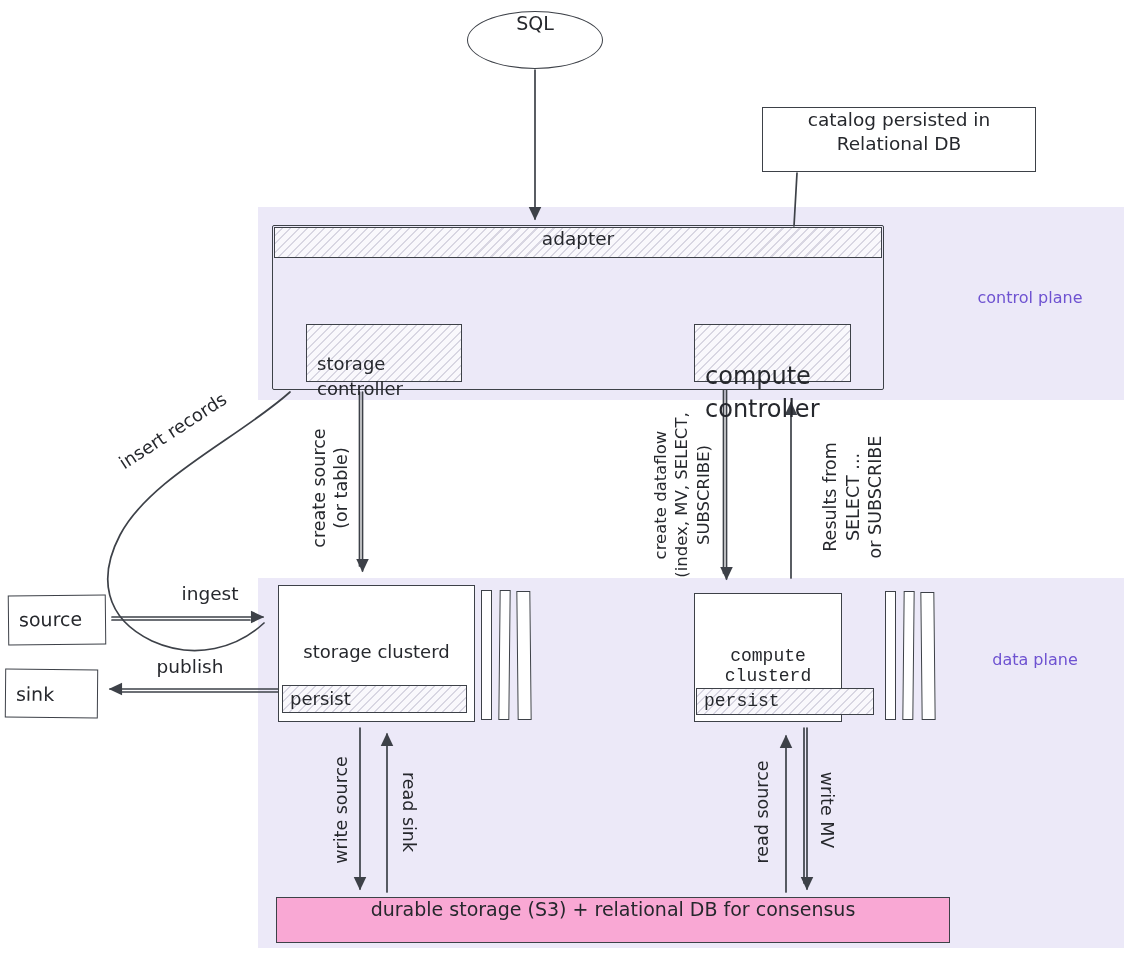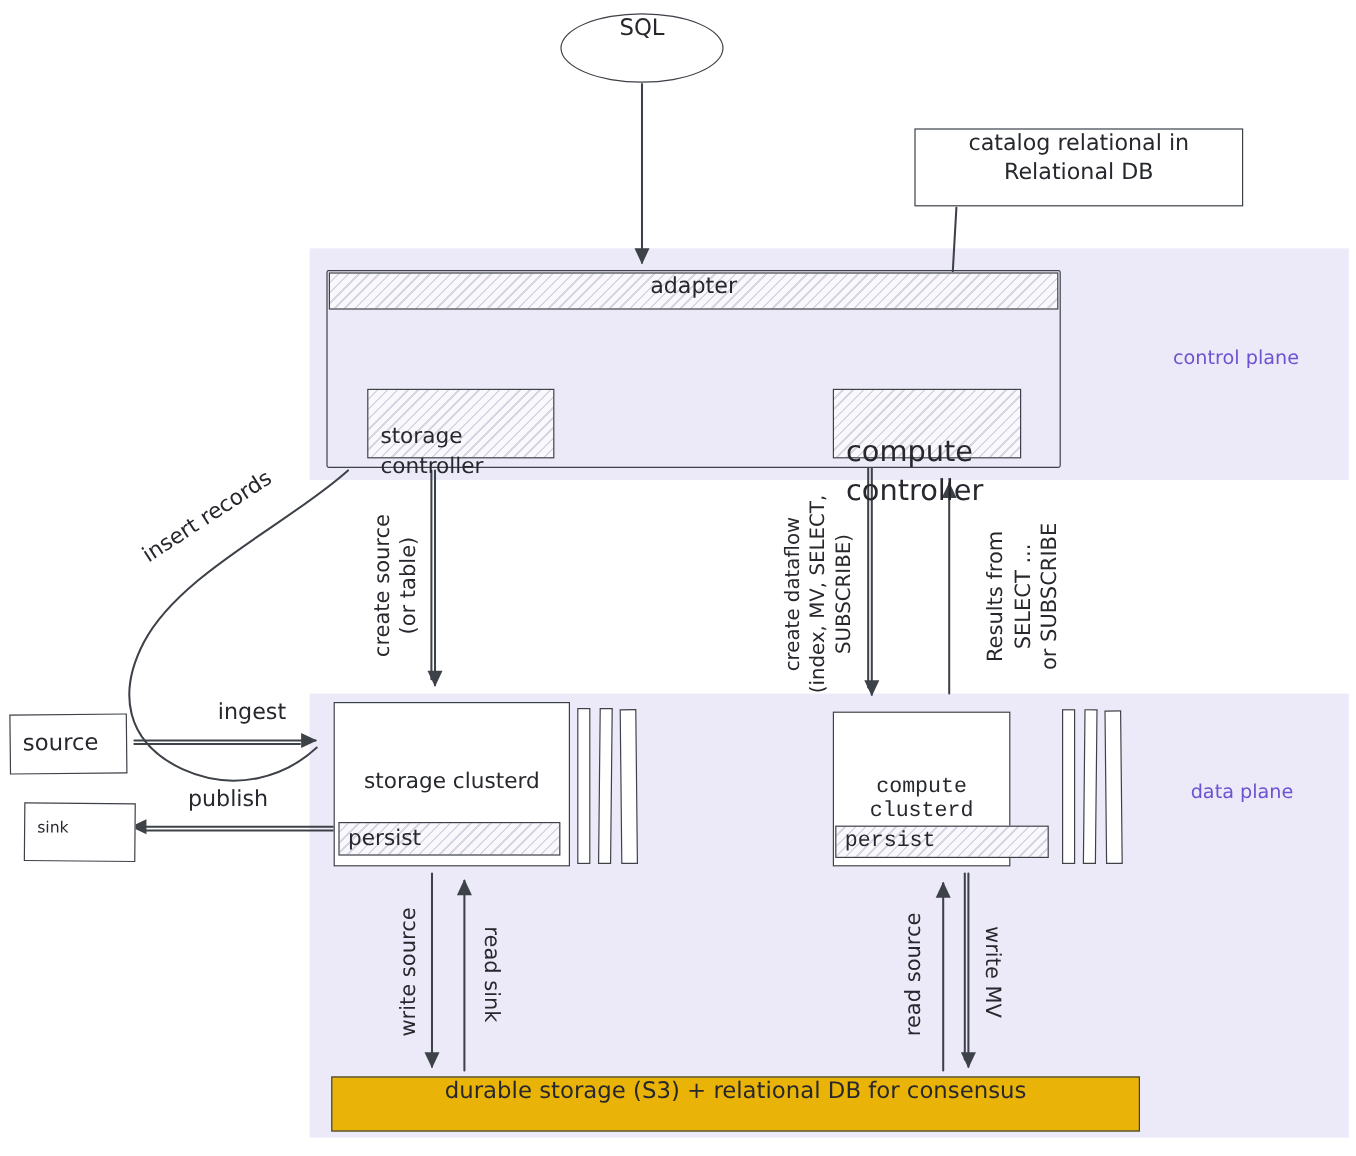--- a/index.html
+++ b/index.html
@@ -77,21 +77,21 @@
         <path d="M807 728 L807 889" marker-end="url(#ah)"></path>
       </g>
     </g>
   </svg>
 
   <div class="node ell whitebox center" style="left:467px;top:11px;width:136px;height:58px;font-size:19px;">
     <span>SQL</span>
   </div>
 
   <div class="node whitebox center preline" style="left:762px;top:107px;width:274px;height:65px;font-size:18.5px;line-height:1.3;">
-    <span class="preline">catalog relational in
+    <span class="preline">catalog persisted in
 Relational DB</span>
   </div>
 
   <div class="node" style="left:272px;top:225px;width:612px;height:165px;background:transparent;border-radius:2px;"></div>
 
   <div class="node hatch center" style="left:274px;top:227px;width:608px;height:31px;font-size:18.5px;">
     <span>adapter</span>
   </div>
 
   <div class="node hatch preline" style="left:306px;top:324px;width:156px;height:58px;font-size:18px;line-height:1.35;padding:3px 0 0 10px;">
@@ -102,21 +102,21 @@
     <span class="preline">compute
 controller</span>
   </div>
 
   <div class="plane-label" style="left:940px;top:288px;width:180px;">control plane</div>
   <div class="plane-label" style="left:945px;top:650px;width:180px;">data plane</div>
 
   <div class="node whitebox" style="left:8px;top:595px;width:98px;height:50px;font-size:19px;padding:12px 0 0 10px;transform:rotate(-0.6deg);">
     <span>source</span>
   </div>
-  <div class="node whitebox" style="left:20px;top:669px;width:93px;height:49px;font-size:13px;padding:13px 16px 0 10px;transform:rotate(0.5deg);">
+  <div class="node whitebox" style="left:5px;top:669px;width:93px;height:49px;font-size:19px;padding:13px 16px 0 10px;transform:rotate(0.5deg);">
     <span>sink</span>
   </div>
 
   <div class="node whitebox" style="left:278px;top:585px;width:197px;height:137px;">
     <div class="label" style="left:0;top:55px;width:100%;text-align:center;font-size:18px;">storage clusterd</div>
     <div class="node hatch" style="left:3px;top:99px;width:185px;height:28px;font-size:18px;padding:2px 0 0 7px;border-width:1.5px;">
       <span>persist</span>
     </div>
   </div>
   <div class="node whitebox" style="left:481px;top:590px;width:11px;height:130px;border-width:1.5px;"></div>
@@ -126,21 +126,21 @@
   <div class="node whitebox" style="left:694px;top:593px;width:148px;height:129px;font-family:Liberation Mono, monospace;">
     <div class="label" style="left:0;top:52px;width:100%;text-align:center;font-size:18px;">compute clusterd</div>
     <div class="node hatch" style="left:1px;top:94px;width:178px;height:27px;font-size:18px;padding:2px 0 0 7px;border-width:1.5px;">
       <span>persist</span>
     </div>
   </div>
   <div class="node whitebox" style="left:885px;top:591px;width:11px;height:129px;border-width:1.5px;"></div>
   <div class="node whitebox" style="left:903px;top:591px;width:11px;height:129px;border-width:1.5px;transform:rotate(0.6deg);"></div>
   <div class="node whitebox" style="left:921px;top:592px;width:14px;height:128px;border-width:1.5px;transform:rotate(-0.6deg);"></div>
 
-  <div class="node center" style="left:276px;top:897px;width:674px;height:46px;font-size:19px;background:#eab308;">
+  <div class="node center" style="left:276px;top:897px;width:674px;height:46px;font-size:19px;background:#f9a8d4;">
     <span>durable storage (S3) + relational DB for consensus</span>
   </div>
 
   <div class="vlabel" style="left:88px;top:419px;width:170px;height:24px;transform:rotate(-33deg);font-size:18px;">insert records</div>
   <div class="label" style="left:150px;top:583px;width:120px;text-align:center;font-size:18.5px;">ingest</div>
   <div class="label" style="left:130px;top:656px;width:120px;text-align:center;font-size:18.5px;">publish</div>
   <div class="vlabel" style="left:255px;top:465px;width:150px;height:46px;transform:rotate(-90deg);">create source
 (or table)</div>
   <div class="vlabel" style="left:594px;top:462px;width:175px;height:66px;transform:rotate(-90deg);font-size:16.5px;">create dataflow
 (index, MV, SELECT,

